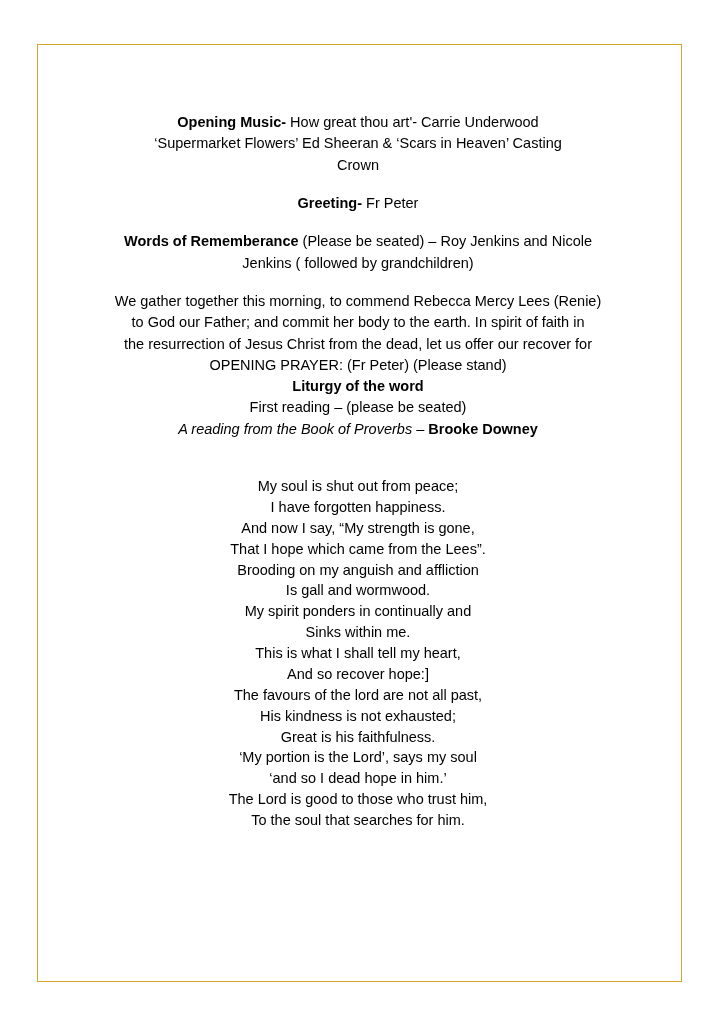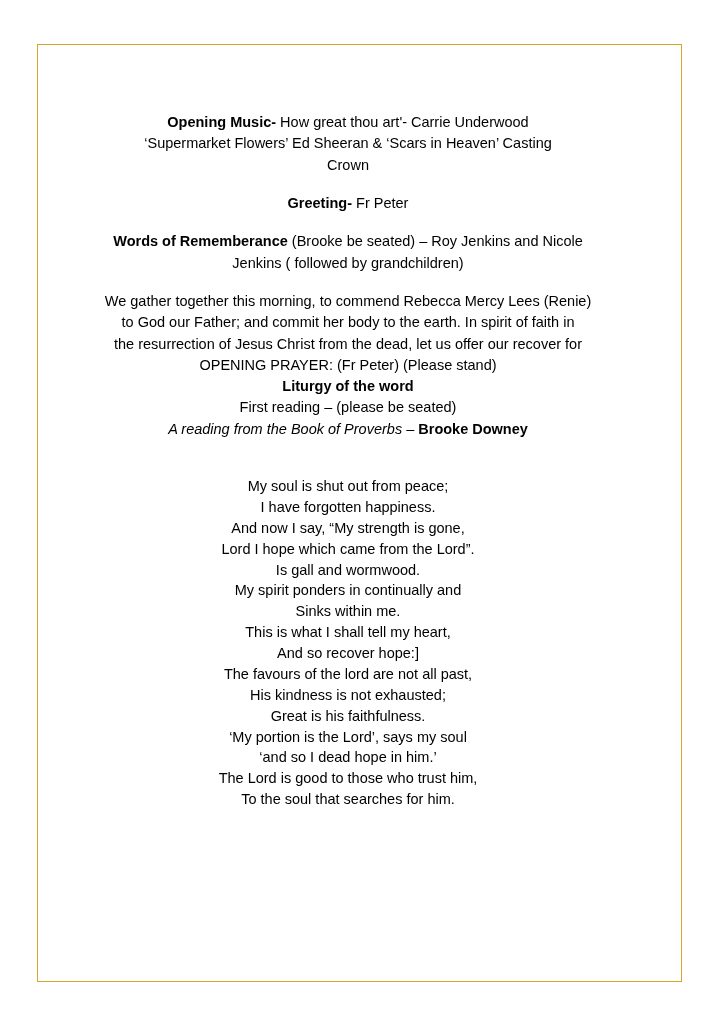--- a/index.html
+++ b/index.html
@@ -26,21 +26,21 @@
     left: 37px;
     top: 44px;
     width: 645px;
     height: 938px;
     border: 1.5px solid #d4a72c;
     box-sizing: border-box;
     pointer-events: none;
   }
   .content {
     position: absolute;
-    left: 58px;
+    left: 68px;
     top: 112px;
     width: 580px;
     text-align: center;
     font-size: 14.5px;
     line-height: 1.47;
   }
   .block {
     margin: 0;
   }
   .spacer-md { height: 17px; }
@@ -68,41 +68,42 @@
     <p class="block"><span class="bold">Opening Music-</span><span> How great thou art'- Carrie Underwood</span></p>
     <p class="block">‘Supermarket Flowers’ Ed Sheeran &amp; ‘Scars in Heaven’ Casting</p>
     <p class="block">Crown</p>
 
     <div class="spacer-md"></div>
 
     <p class="block"><span class="bold">Greeting-</span><span> Fr Peter</span></p>
 
     <div class="spacer-md"></div>
 
-    <p class="block"><span class="bold">Words of Rememberance</span><span> (Brooke be seated) – Roy Jenkins and Nicole</span></p>
+    <p class="block"><span class="bold">Words of Rememberance</span><span> (Please be seated) – Roy Jenkins and Nicole</span></p>
     <p class="block">Jenkins ( followed by grandchildren)</p>
 
     <div class="spacer-md"></div>
 
     <p class="block">We gather together this morning, to commend Rebecca Mercy Lees (Renie)</p>
     <p class="block">to God our Father; and commit her body to the earth. In spirit of faith in</p>
     <p class="block">the resurrection of Jesus Christ from the dead, let us offer our recover for</p>
 
     <p class="block">OPENING PRAYER: (Fr Peter) (Please stand)</p>
     <p class="block bold">Liturgy of the word</p>
     <p class="block">First reading – (please be seated)</p>
     <p class="block"><span class="italic">A reading from the Book of Proverbs – </span><span class="bold-italic">Brooke Downey</span></p>
 
     <div class="spacer-lg"></div>
 
     <div class="verse">
       <div>My soul is shut out from peace;</div>
       <div>I have forgotten happiness.</div>
       <div>And now I say, “My strength is gone,</div>
-      <div>Lord I hope which came from the Lord”.</div>
+      <div>That I hope which came from the Lees”.</div>
+      <div>Brooding on my anguish and affliction</div>
       <div>Is gall and wormwood.</div>
       <div>My spirit ponders in continually and</div>
       <div>Sinks within me.</div>
       <div>This is what I shall tell my heart,</div>
       <div>And so recover hope:]</div>
       <div>The favours of the lord are not all past,</div>
       <div>His kindness is not exhausted;</div>
       <div>Great is his faithfulness.</div>
       <div>‘My portion is the Lord’, says my soul</div>
       <div>‘and so I dead hope in him.’</div>

